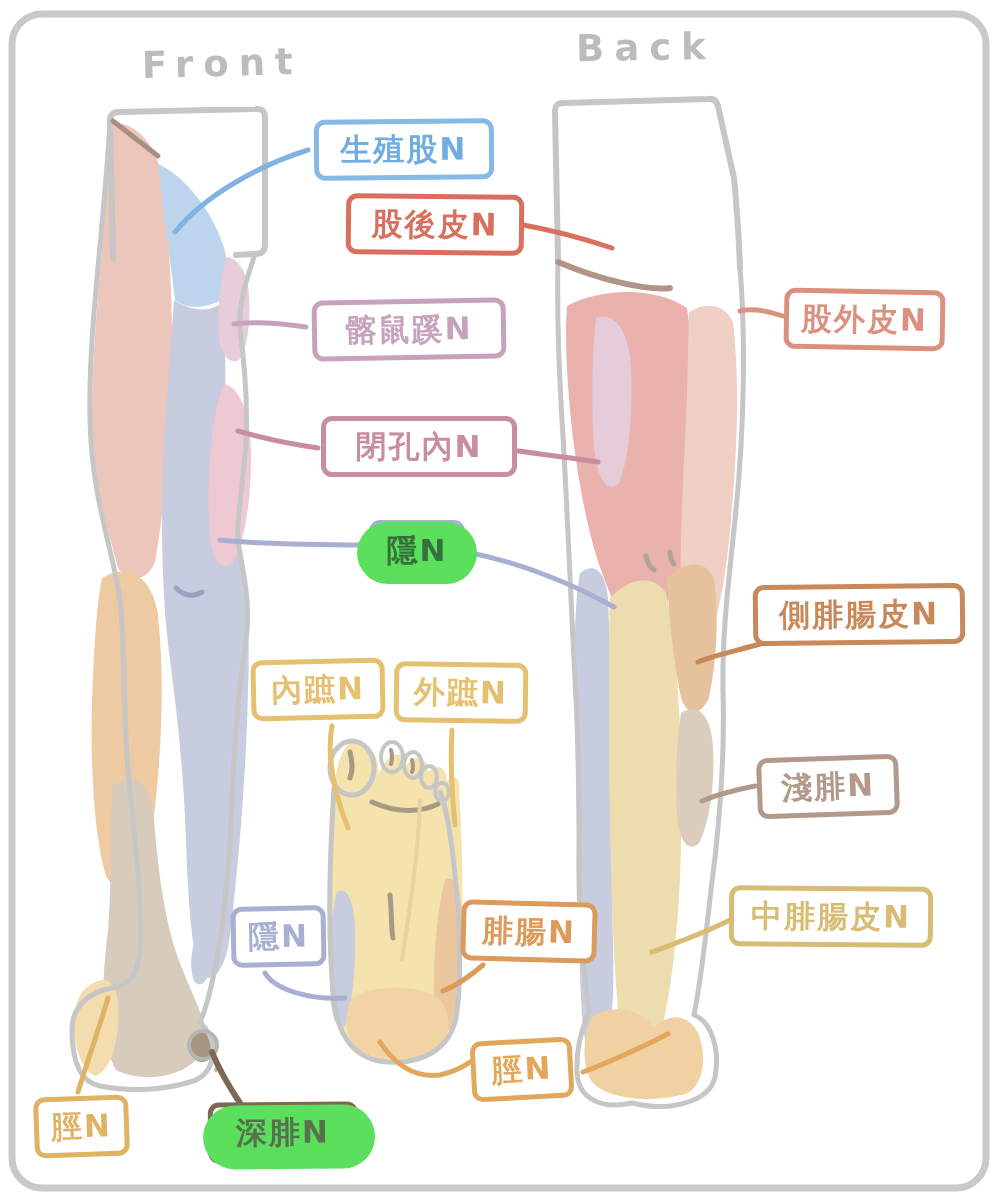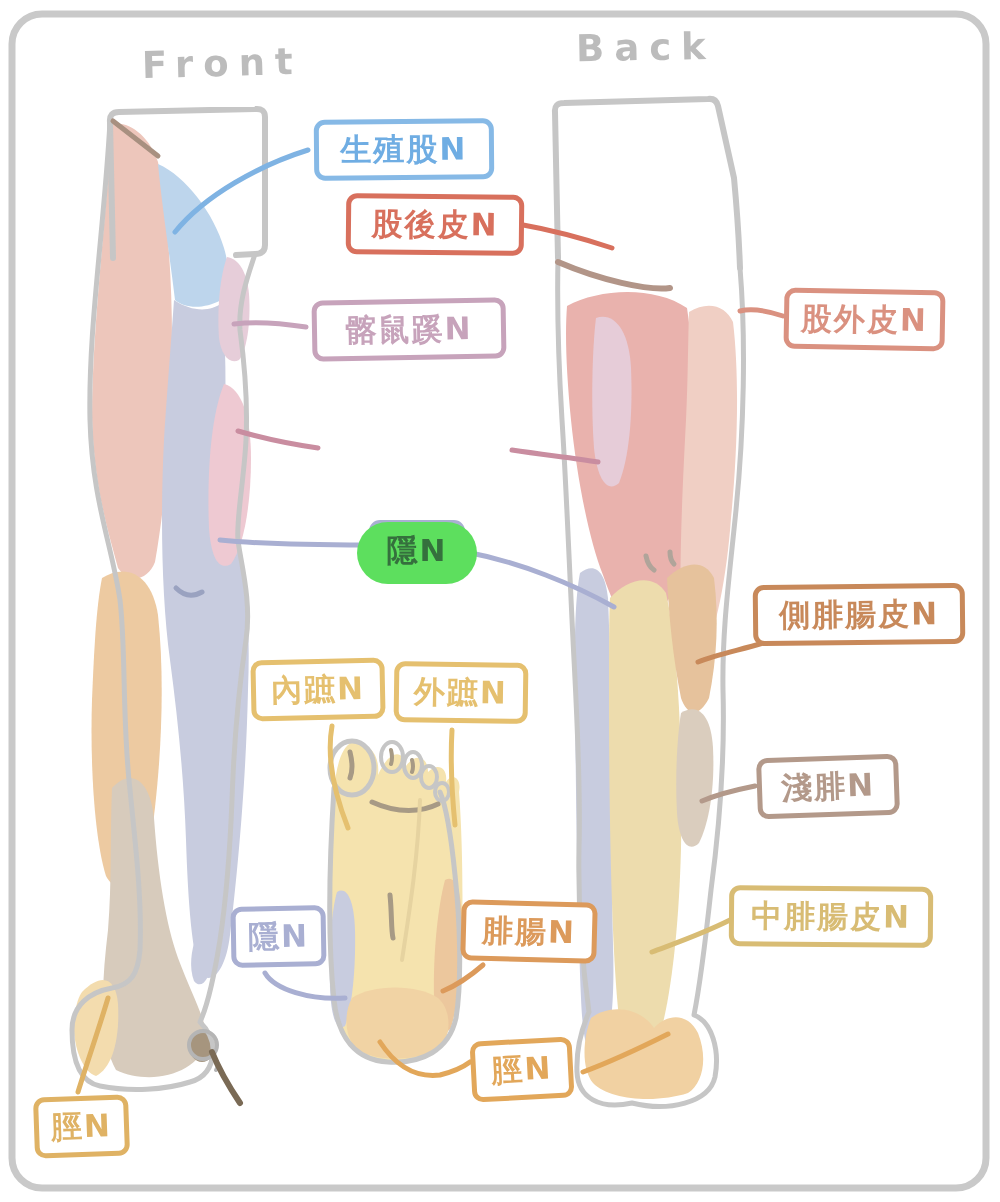--- a/index.html
+++ b/index.html
@@ -123,25 +123,27 @@
     <path d="M212,1052 C220,1072 230,1088 240,1103" stroke="#7a6a55" stroke-width="6"></path>
   </g>
 </svg>
 
 <div class="title t-front">Front</div>
 <div class="title t-back">Back</div>
 
 <div class="lbl l-genito"><span>生殖股N</span></div>
 <div class="lbl l-postfem"><span>股後皮N</span></div>
 <div class="lbl l-ilio"><span>髂鼠蹊N</span></div>
+<div class="lbl l-obturator"><span>閉孔內N</span></div>
 <div class="lbl l-saphenous green"><span>隱N</span></div>
 <div class="lbl l-medplantar"><span>內蹠N</span></div>
 <div class="lbl l-latplantar"><span>外蹠N</span></div>
 <div class="lbl l-latfem"><span>股外皮N</span></div>
 <div class="lbl l-latsural"><span>側腓腸皮N</span></div>
 <div class="lbl l-superperoneal"><span>淺腓N</span></div>
 <div class="lbl l-medsural"><span>中腓腸皮N</span></div>
 <div class="lbl l-saphenous2"><span>隱N</span></div>
 <div class="lbl l-sural"><span>腓腸N</span></div>
 <div class="lbl l-tibial-sole"><span>脛N</span></div>
 <div class="lbl l-tibial-heel"><span>脛N</span></div>
+<div class="lbl l-deepperoneal green2"><span>深腓N</span></div>
 
 </div>
 
 </body></html>

